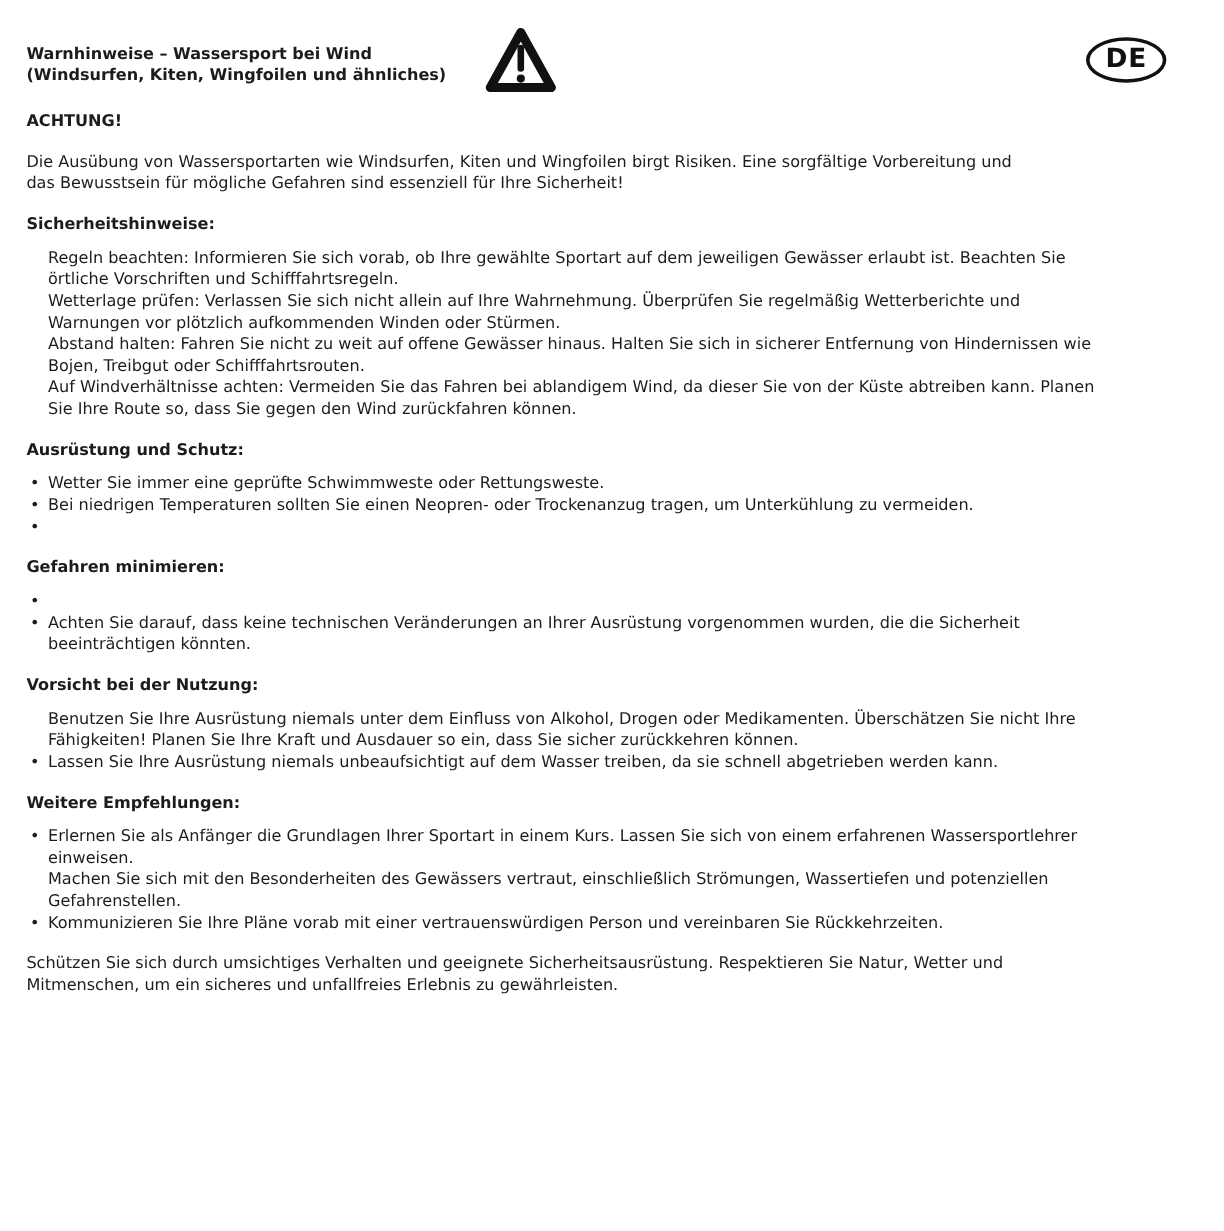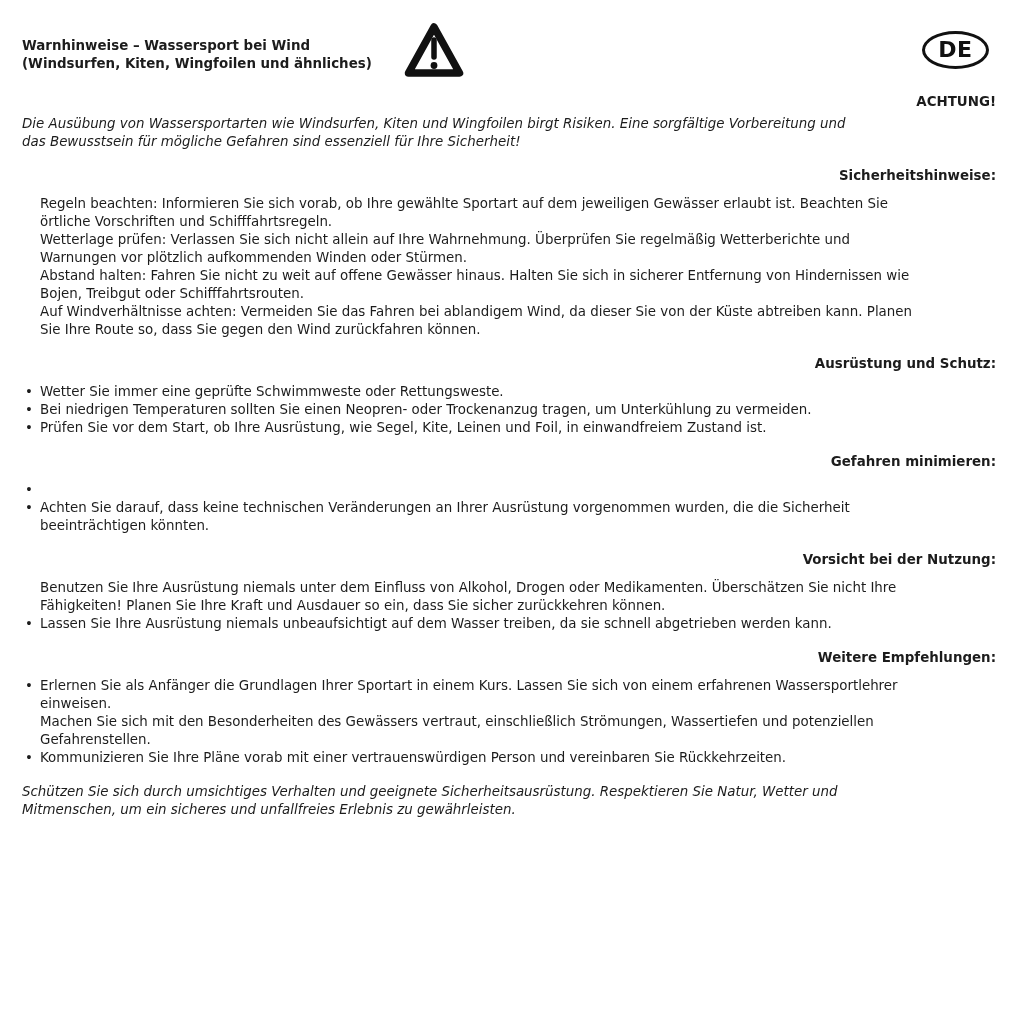--- a/index.html
+++ b/index.html
@@ -12,32 +12,32 @@
     font-family: "DejaVu Sans", "Liberation Sans", sans-serif;
     font-size: 13.4px;
     line-height: 18px;
     padding: 37px 24px 0 22px;
     overflow: hidden;
   }
   .header { position: relative; height: 40px; }
   .title-line { font-weight: bold; white-space: nowrap; }
   .warn-tri { position: absolute; left: 381px; top: -16px; }
   .lang-badge {
-    position: absolute; top: -6px; right: 7px;
+    position: absolute; top: -6px; right: 24px;
     width: 67px; height: 38px; box-sizing: border-box;
     border: 3.5px solid #111;
     border-radius: 50%;
     display: flex; align-items: center; justify-content: center;
     font-weight: bold; font-size: 22px; letter-spacing: 0.5px;
     color: #111;
   }
   .section { margin-top: 16px; }
-  .sec-heading { font-size: 13.4px; line-height: 18px; font-weight: bold; margin: 0; text-align: right; }
+  .sec-heading { font-size: 13.4px; line-height: 18px; font-weight: bold; margin: 0; }
   .sec-body { margin-top: 10px; }
-  .section.tight .sec-body { margin-top: 4px; font-style: italic; }
+  .section.tight .sec-body { margin-top: 16px; }
   .para { margin: 0; white-space: pre-line; }
   .para.indent { margin-left: 18px; }
   .bullet-item { display: flex; }
   .dot { flex: 0 0 15px; width: 15px; margin-left: 3px; }
 </style>
 </head>
 <body>
 
 <header class="header">
   <div class="title">
@@ -81,21 +81,20 @@
         <div class="bullet-item">
           <span class="dot">•</span>
           <p class="para">Wetter Sie immer eine geprüfte Schwimmweste oder Rettungsweste.</p>
         </div>
         <div class="bullet-item">
           <span class="dot">•</span>
           <p class="para">Bei niedrigen Temperaturen sollten Sie einen Neopren- oder Trockenanzug tragen, um Unterkühlung zu vermeiden.</p>
         </div>
         <div class="bullet-item">
           <span class="dot">•</span>
-          <p class="para">Prüfen Sie vor dem Start, ob Ihre Ausrüstung, wie Segel, Kite, Leinen und Foil, in einwandfreiem Zustand ist.</p>
         </div>
       </div>
     </section>
     <section class="section">
       <h2 class="sec-heading">Gefahren minimieren:</h2>
       <div class="sec-body">
         <div class="bullet-item">
           <span class="dot">•</span>
         </div>
         <div class="bullet-item">

